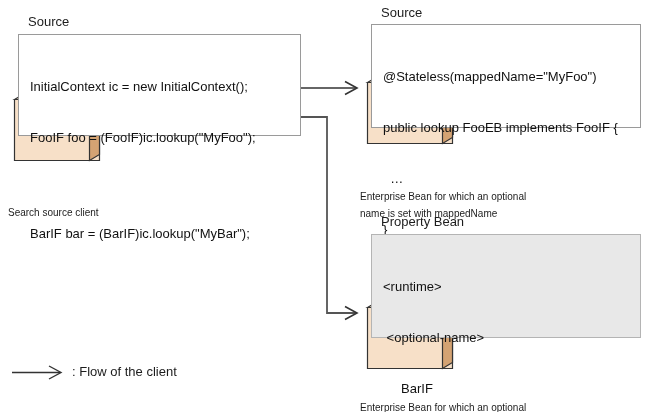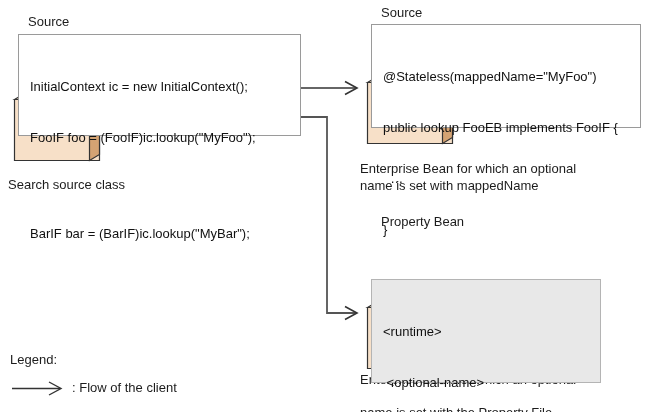--- a/index.html
+++ b/index.html
@@ -24,24 +24,25 @@
   .layer-svg {
     position: absolute;
     left: 0; top: 0;
     width: 652px;
     height: 412px;
     pointer-events: none;
   }
   
   .cap {
     position: absolute;
-    font-size: 13px;
+    font-size: 10px;
     line-height: 17px;
     color: #1c1c1c;
     white-space: pre;
+    margin-top: 28px;
   }
   .cap-title {
     position: absolute;
     font-size: 13px;
     line-height: 16px;
     color: #1c1c1c;
     white-space: pre;
   }
   
   .textbox {
@@ -126,21 +127,21 @@
 
   <span class="cap-title" style="left:28px; top:14px;">Source</span>
 
   <div class="textbox" style="left:18px; top:34px; width:283px; height:102px;">
     <span class="code-line">InitialContext ic = new InitialContext();</span>
     <span class="code-line">FooIF foo = (FooIF)ic.lookup("MyFoo");</span>
     <span class="blank-line"></span>
     <span class="code-line">BarIF bar = (BarIF)ic.lookup("MyBar");</span>
   </div>
 
-  <span class="cap" style="left:8px; top:176px;">Search source class</span>
+  <span class="cap" style="left:8px; top:176px;">Search source client</span>
 
   <div class="bean-wrap" style="left:357px; top:75px;">
     <svg width="106" height="78" viewBox="0 0 106 78">
       <path d="M 10.5 7.5 L 95.5 7.5 L 95.5 68.5 L 10.5 68.5 Z" fill="#f7e0c8" stroke="#333333" stroke-width="1.2"></path>
       <path d="M 85.5 7.5 L 95.5 1.5 L 95.5 62.5 L 85.5 68.5 Z" fill="#d4a373" stroke="#333333" stroke-width="1.2"></path>
       <path d="M 10.5 7.5 L 20.5 1.5 L 95.5 1.5 L 85.5 7.5 Z" fill="#f7e0c8" stroke="#333333" stroke-width="1.2"></path>
     </svg>
   </div>
 
   <span class="cap-title" style="left:381px; top:5px;">Source</span>
@@ -158,33 +159,32 @@
   <div class="bean-wrap" style="left:357px; top:300px;">
     <svg width="106" height="78" viewBox="0 0 106 78">
       <path d="M 10.5 7.5 L 95.5 7.5 L 95.5 68.5 L 10.5 68.5 Z" fill="#f7e0c8" stroke="#333333" stroke-width="1.2"></path>
       <path d="M 85.5 7.5 L 95.5 1.5 L 95.5 62.5 L 85.5 68.5 Z" fill="#d4a373" stroke="#333333" stroke-width="1.2"></path>
       <path d="M 10.5 7.5 L 20.5 1.5 L 95.5 1.5 L 85.5 7.5 Z" fill="#f7e0c8" stroke="#333333" stroke-width="1.2"></path>
     </svg>
   </div>
 
   <span class="cap-title" style="left:381px; top:214px;">Property Bean</span>
 
-  <div class="textbox gray" style="left:371px; top:234px; width:230px; height:104px;margin-top:45px;">
+  <div class="textbox gray" style="left:371px; top:234px; width:270px; height:104px;">
     <span class="code-line">&lt;runtime&gt;</span>
     <span class="code-line"> &lt;optional-name&gt;</span>
     <span class="code-line">     BarIF</span>
     
     
   </div>
 
   <span class="cap" style="left:360px; top:371px;">Enterprise Bean for which an optional</span>
   <span class="cap" style="left:360px; top:404px;">name is set with the Property File</span>
 
   <div id="legend">
-    <div id="legend-title">Legend:</div>
     <div id="legend-row">
       <svg id="legend-arrow-svg" width="58" height="18" viewBox="0 0 58 18">
         <path d="M 2 9.5 L 50 9.5" stroke="#333333" stroke-width="1.4" fill="none"></path>
         <path d="M 39 3 L 51 9.5 L 39 16" stroke="#333333" stroke-width="1.4" fill="none" stroke-linecap="butt" stroke-linejoin="miter"></path>
       </svg>
       <span id="legend-text">: Flow of the client</span>
     </div>
   </div>
 
 </div>

